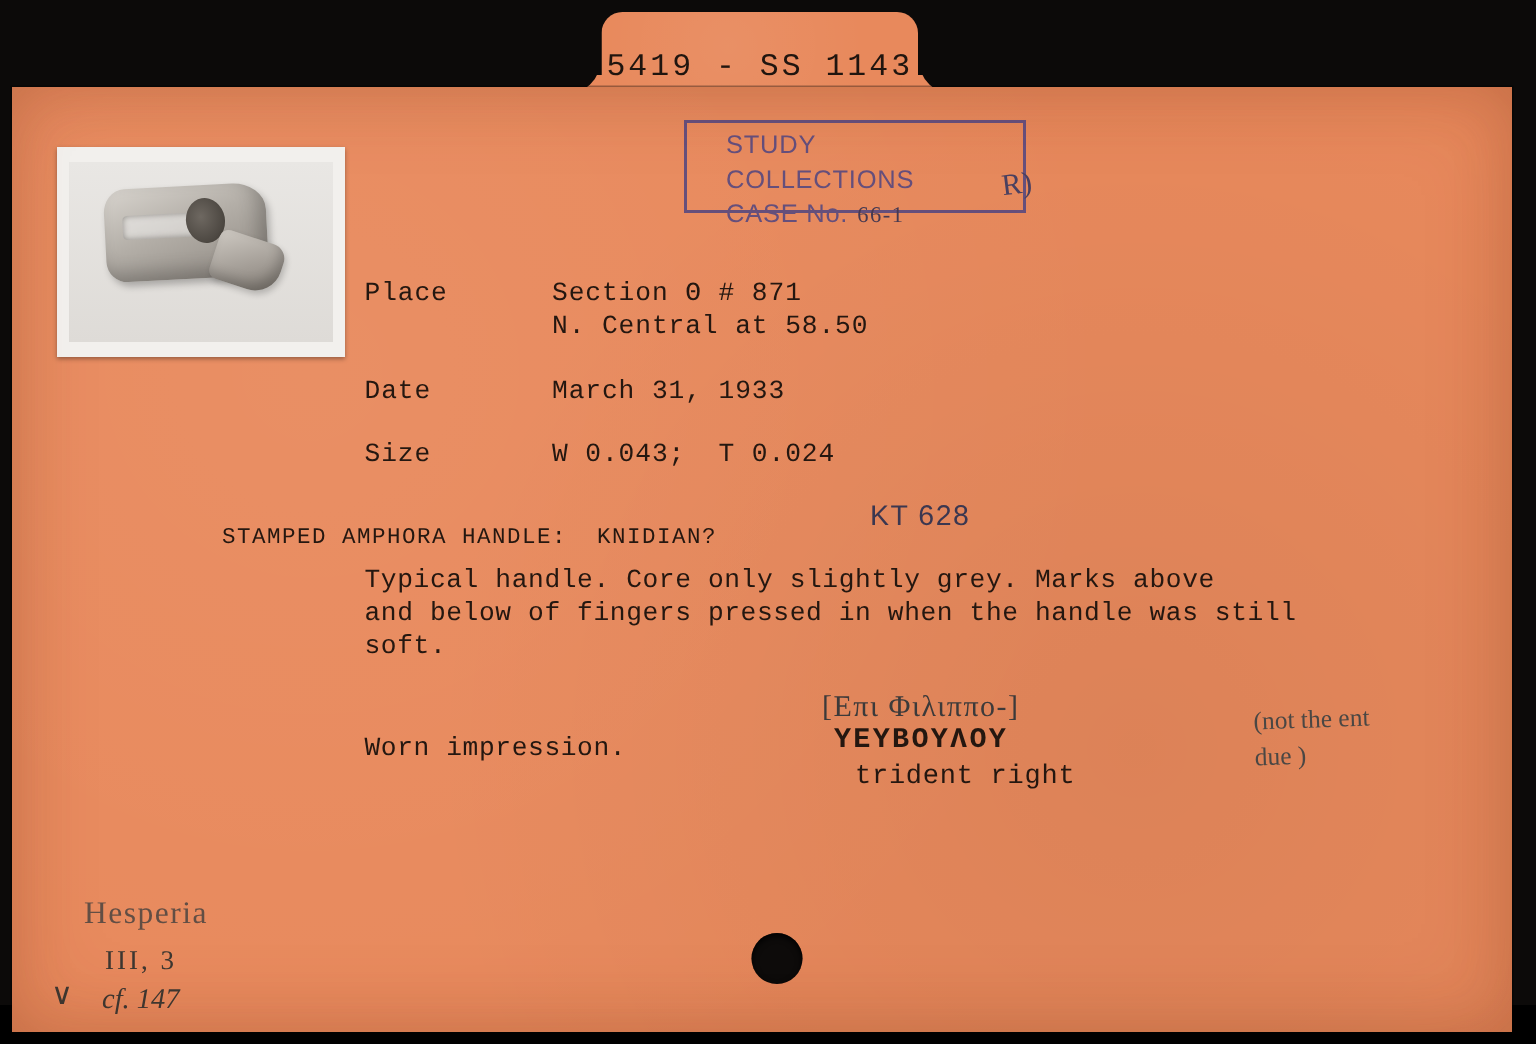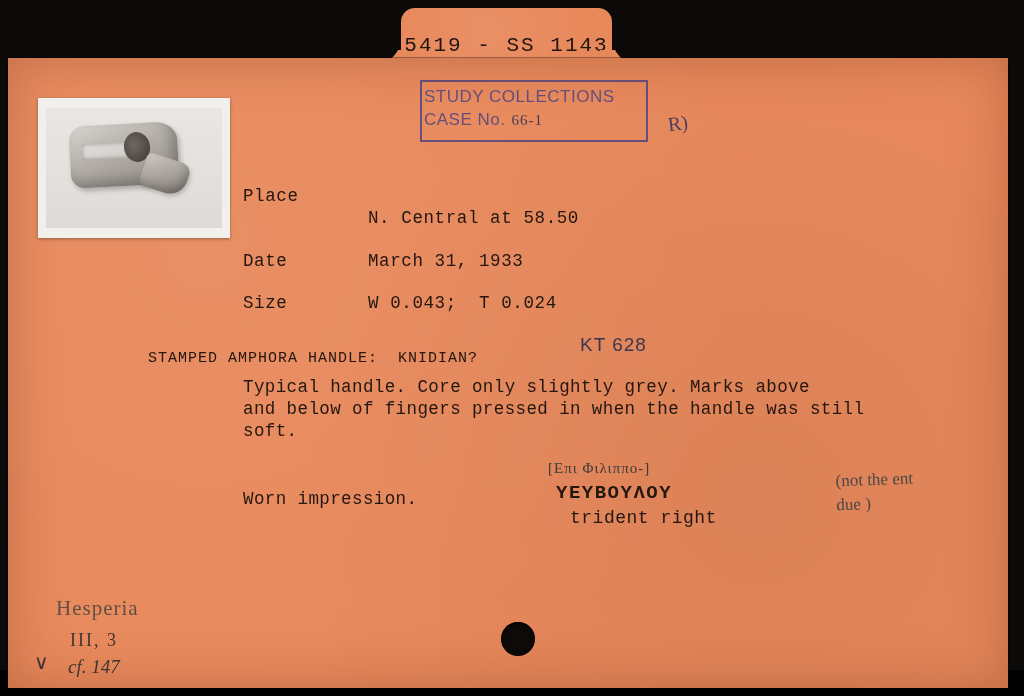--- a/index.html
+++ b/index.html
@@ -73,27 +73,27 @@
     text-align: center;
     font-size: 21px;
     letter-spacing: 2px;
     color: #20150f;
     font-family: "Liberation Mono", monospace;
   }
 
   
   .stamp-box {
     position: absolute;
-    left: 412px;
+    left: 448px;
     top: 22px;
     width: 228px;
     height: 62px;
     border: 2px solid #5b4a7e;
     color: #5b4a7e;
-    padding: 4px 8px 0 2px;
+    padding: 4px 8px 0 26px;
     box-sizing: border-box;
     line-height: 1.35;
     font-size: 17px;
     letter-spacing: 0.5px;
     font-family: "Liberation Sans", sans-serif;
     opacity: 0.92;
   }
   .stamp-line2 { white-space: nowrap; }
   .stamp-hand {
     font-family: "Liberation Serif", serif;
@@ -233,21 +233,21 @@
     margin-top: 47px;
   }
 
   
   .greek-pencil {
     position: absolute;
     left: 540px;
     top: 402px;
     color: #3c3a3a;
     font-family: "Liberation Serif", serif;
-    font-size: 15px;
+    font-size: 20px;
     letter-spacing: 1px;
   }
   .greek-typed {
     position: absolute;
     left: 548px;
     top: 424px;
     color: #241710;
     font-family: "Liberation Mono", monospace;
     font-size: 19px;
     letter-spacing: 1.5px;
@@ -373,20 +373,21 @@
 
     <div class="stamp-box">
       <div>STUDY COLLECTIONS</div>
       <div class="stamp-line2">
         <span>CASE No.</span><span class="stamp-hand">66-1</span>
       </div>
     </div>
     <div class="stamp-mark">R)</div>
 
     <div class="typed label-col row-place-label">Place</div>
+    <div class="typed value-col row-place-v1">Section Θ # 871</div>
     <div class="typed value-col row-place-v2">N. Central at 58.50</div>
 
     <div class="typed label-col row-date-label">Date</div>
     <div class="typed value-col row-date-value">March 31, 1933</div>
 
     <div class="typed label-col row-size-label">Size</div>
     <div class="typed value-col row-size-value">W 0.043;  T 0.024</div>
 
     <div class="typed title-line">STAMPED AMPHORA HANDLE:  KNIDIAN?</div>
     <div class="kt-number">KT 628</div>

